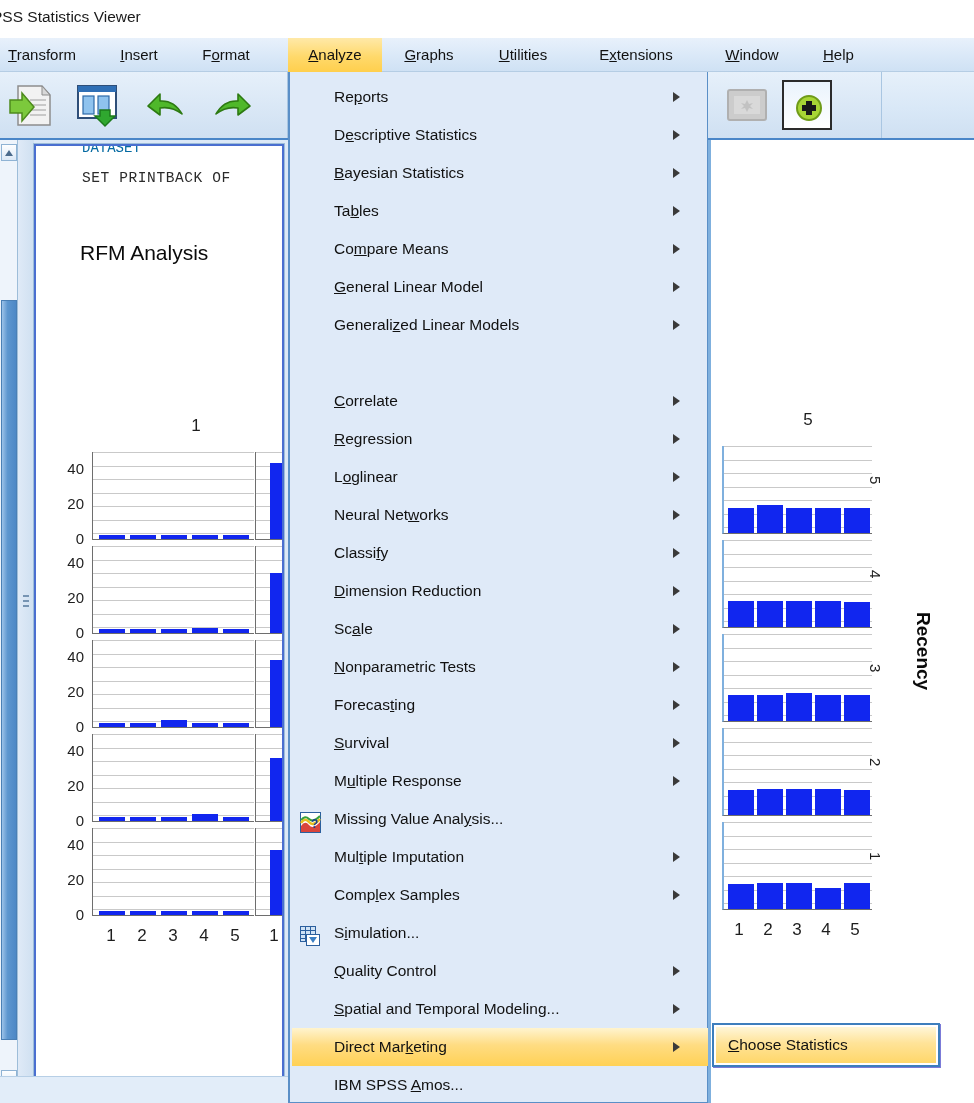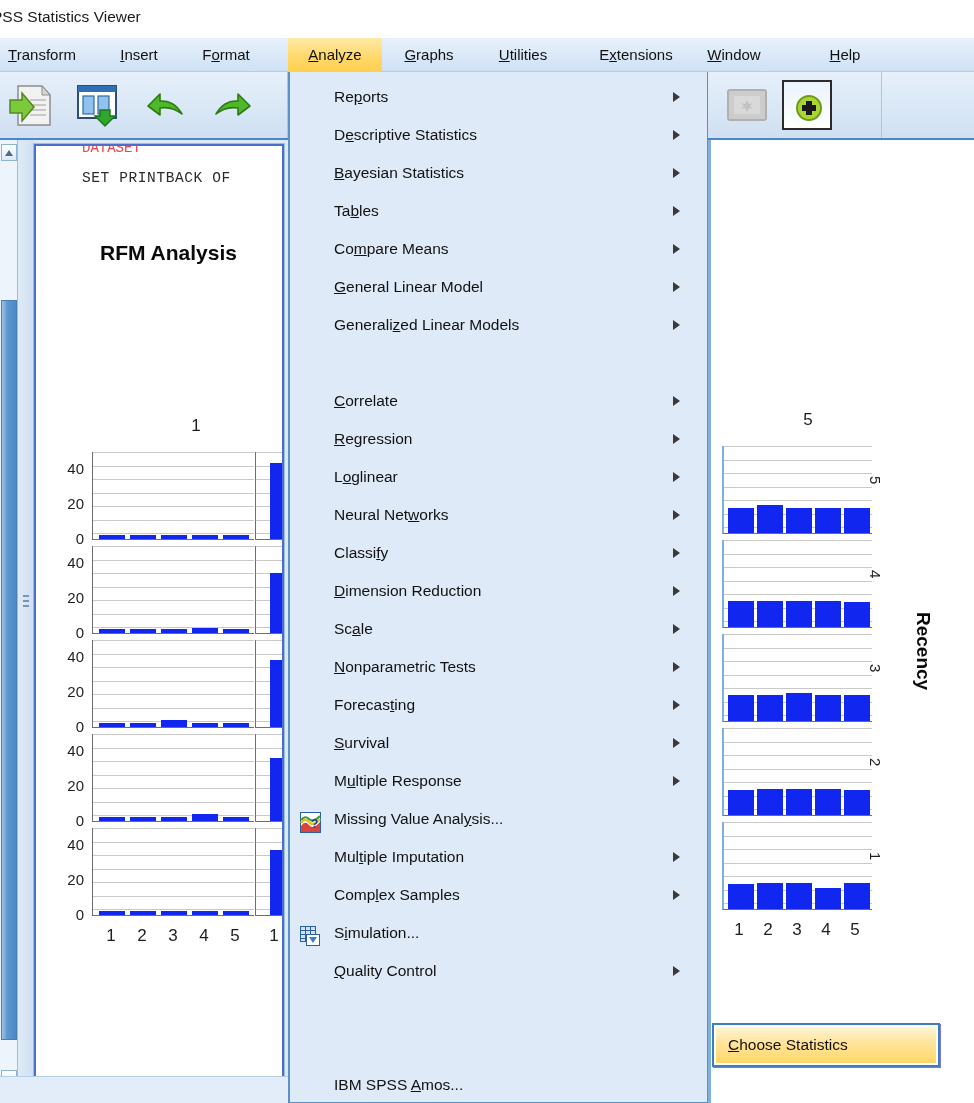--- a/index.html
+++ b/index.html
@@ -91,30 +91,30 @@
   #doc {
     position: absolute; left: 34px; top: 4px; width: 250px; height: 1056px;
     background: #ffffff;
     border: 2px solid #4a6fd0;
     outline: 1px solid #9dbdd9;
     overflow: hidden;
   }
   #doc .syntax-top {
     position: absolute; left: 46px; top: -6px;
     font-family: "Liberation Mono", monospace; font-size: 14px;
-    color: #ef4444; white-space: nowrap;
+    color: #0369a1; white-space: nowrap;
   }
   #doc .syntax {
     position: absolute; left: 46px; top: 24px;
     font-family: "Liberation Mono", monospace; font-size: 14.5px;
     color: #2b2b2b; white-space: nowrap; letter-spacing: 0.6px;
   }
   #doc .doctitle {
-    position: absolute; left: 64px; top: 95px;
-    font-size: 21px; font-weight: bold; color: #0a0a0a; white-space: nowrap;
+    position: absolute; left: 44px; top: 95px;
+    font-size: 21px; font-weight: normal; color: #0a0a0a; white-space: nowrap;
   }
 
   
   .chart { position: absolute; }
   .coltitle {
     position: absolute; font-size: 17px; color: #1e1e1e; text-align: center;
   }
   .panel {
     position: absolute; top: 0; background: #ffffff;
     border-left: 1px solid #6e6e6e;
@@ -206,22 +206,22 @@
 </div>
 
 <div id="menubar">
     <div class="mbitem" style="left: -8px; width: 100px; text-align: center;"><u>T</u>ransform</div>
     <div class="mbitem" style="left: 100px; width: 78px; text-align: center;"><u>I</u>nsert</div>
     <div class="mbitem" style="left: 182px; width: 88px; text-align: center;">F<u>o</u>rmat</div>
     <div class="mbitem active" style="left: 288px; width: 94px; text-align: center;"><u>A</u>nalyze</div>
     <div class="mbitem" style="left: 384px; width: 90px; text-align: center;"><u>G</u>raphs</div>
     <div class="mbitem" style="left: 476px; width: 94px; text-align: center;"><u>U</u>tilities</div>
     <div class="mbitem" style="left: 578px; width: 116px; text-align: center;">E<u>x</u>tensions</div>
-    <div class="mbitem" style="left: 688px; width: 92px; text-align: center;"><u>W</u>indow</div>
-    <div class="mbitem" style="left: 812px; width: 66px; text-align: center;"><u>H</u>elp</div>
+    <div class="mbitem" style="left: 706px; width: 92px; text-align: center;"><u>W</u>indow</div>
+    <div class="mbitem" style="left: 812px; width: 66px; text-align: left;"><u>H</u>elp</div>
   </div>
 
 <div id="toolbar">
   <div class="tbgroup" style="left:0;width:288px;background:linear-gradient(to bottom,#e6f0fa,#cfe0f2);border-right:1px solid #a9c6e2;">
 
     <div class="tbbtn" style="left:4px;">
       <svg width="50" height="50" viewBox="0 0 50 50">
         <path d="M14 6 L38 6 L46 15 L46 45 L14 45 Z" fill="#f2f2f2" stroke="#8d8d8d" stroke-width="1.5"></path>
         <path d="M38 6 L38 15 L46 15 Z" fill="#d8d8d8" stroke="#8d8d8d" stroke-width="1"></path>
         <g stroke="#b6b6b6" stroke-width="1.4">
@@ -650,20 +650,28 @@
           </g>
           <rect x="6.5" y="8.5" width="13" height="11" fill="#ffffff" stroke="#2b5f9e"></rect>
           <path d="M9 11 h8 l-4 6 Z" fill="#3b7fc4"></path>
         </svg></span>
       <span class="mtext">S<u>i</u>mulation...</span>
     </div>
     <div class="mi" style="top: 880px;">
       <span class="mtext"><u>Q</u>uality Control</span>
       <span class="arrow"></span>
     </div>
+    <div class="mi" style="top: 918px;">
+      <span class="mtext"><u>S</u>patial and Temporal Modeling...</span>
+      <span class="arrow"></span>
+    </div>
+    <div class="mi hl" style="top: 956px;">
+      <span class="mtext">Direct Mar<u>k</u>eting</span>
+      <span class="arrow"></span>
+    </div>
     <div class="mi" style="top: 994px;">
       <span class="mtext">IBM SPSS <u>A</u>mos...</span>
     </div>
   </div>
 
 <div id="submenu">
   <div class="si">
     <u>C</u><span>hoose Statistics</span>
   </div>
 </div>

